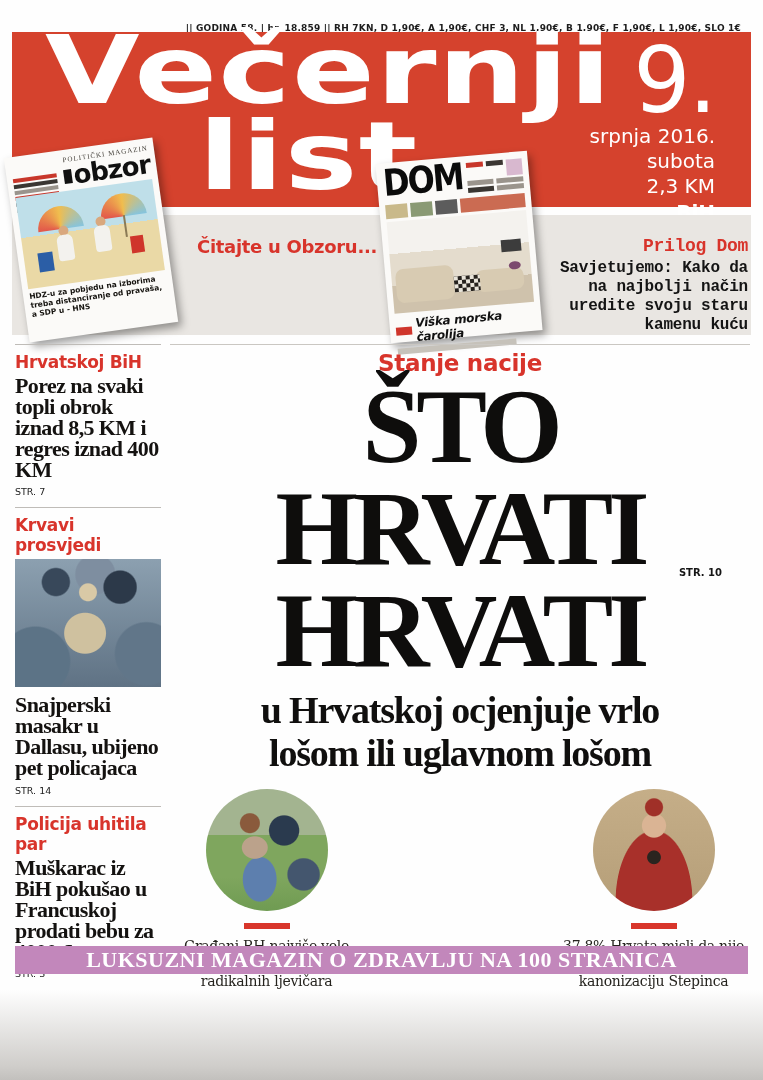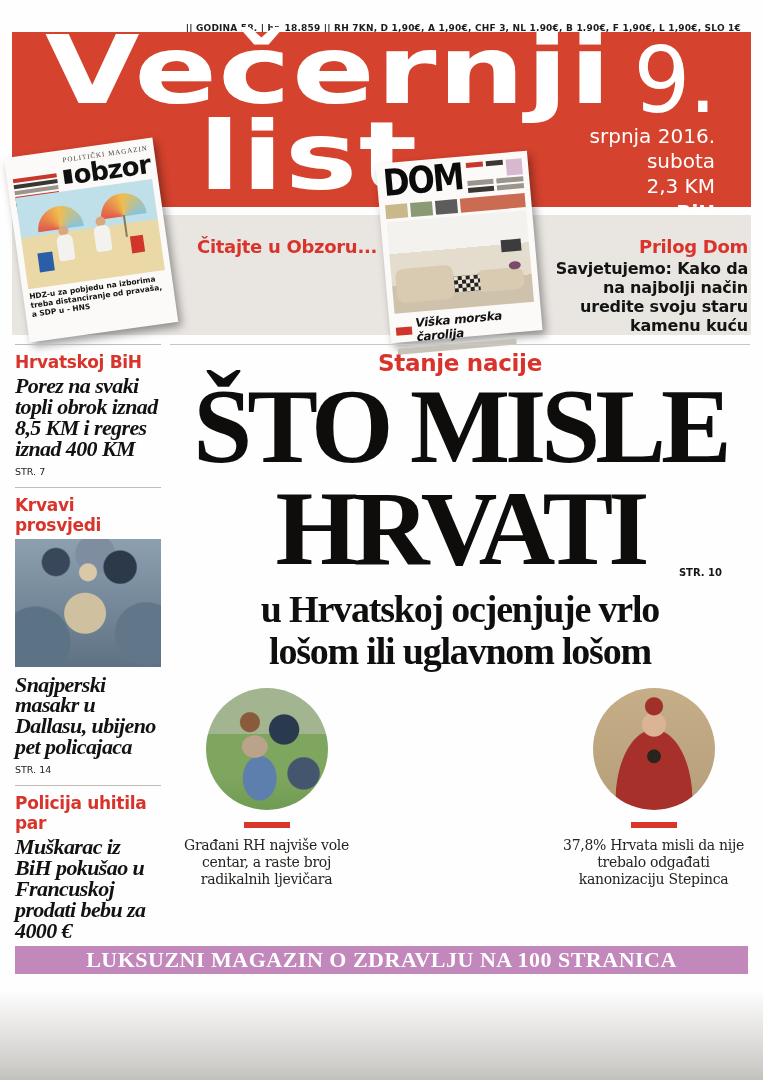--- a/index.html
+++ b/index.html
@@ -21,21 +21,21 @@
   .date-day { font-size:90px; line-height:0.95; font-weight:normal; letter-spacing:-2px; }
   .date-sub { font-size:20px; line-height:1.25; }
   .date-edition { font-size:20px; font-weight:bold; line-height:1.3; }
 
   
   .teaser-band { position:absolute; top:215px; left:12px; width:739px; height:120px; background:#e9e6e2; }
   .teaser { position:absolute; text-align:right; }
   .teaser-kicker { font-size:18px; font-weight:bold; color:#d8342b; letter-spacing:-0.3px; margin-bottom:3px; }
   .teaser-text { font-size:16px; font-weight:bold; color:#141414; line-height:1.18; letter-spacing:-0.2px; }
   .teaser-obzor { left:178px; top:236px; width:199px; }
-  .teaser-dom   { left:548px; top:236px; width:200px; }
+  .teaser-dom   { left:548px; top:236px; width:200px;font-family:Liberation Mono, monospace; }
 
   
   .cover { position:absolute; background:#fbfaf8; box-shadow:3px 5px 9px rgba(0,0,0,0.38); }
   .cover-obzor { left:16px; top:147px; width:150px; height:186px; transform:rotate(-8deg); padding:6px 6px 4px; }
   .oc-mag { font-family:"Liberation Serif", serif; font-size:7px; letter-spacing:1px; text-align:right; color:#44403a; }
   .oc-logo-row { display:flex; justify-content:flex-end; align-items:center; gap:2px; margin-top:1px; }
   .oc-logo-mark { width:8px; height:14px; background:#111; display:inline-block; }
   .oc-logo { font-size:26px; font-weight:bold; color:#101010; letter-spacing:-1px; line-height:0.9; }
   .oc-bits { position:absolute; left:6px; top:22px; width:44px; }
   .oc-bits div { height:4px; margin-bottom:2px; }
@@ -73,21 +73,21 @@
   .dc-caption-row { display:flex; align-items:center; gap:4px; margin-top:4px; }
   .dc-tag { width:16px; height:8px; background:#cf352b; flex:none; }
   .dc-caption { font-size:12px; font-weight:bold; color:#121212; letter-spacing:-0.3px; font-style:italic; }
   .dc-subline { margin-top:3px; height:6px; background:#c6c2ba; width:85%; }
 
   
   .sidebar { position:absolute; left:15px; top:344px; width:146px; }
   .story { padding-top:7px; }
   .story-kicker { font-size:17px; font-weight:bold; color:#d8342b; letter-spacing:-0.3px; margin-bottom:4px; }
   .story-headline { font-family:"Liberation Serif", serif; font-weight:bold; font-size:22px;
-                    line-height:0.95; letter-spacing:-0.6px; color:#141210;font-style:italic; }
+                    line-height:0.95; letter-spacing:-0.6px; color:#141210; }
   .story-ref { font-size:9.5px; font-weight:normal; color:#222; margin-top:6px; }
   .story + .story { border-top:1px solid #bfbcb8; margin-top:10px; }
   .story-photo { width:146px; height:128px; margin:2px 0 8px;
       background:
         radial-gradient(circle at 14% 80%, #5c7386 0 21%, rgba(0,0,0,0) 22%),
         radial-gradient(circle at 90% 74%, #617689 0 19%, rgba(0,0,0,0) 20%),
         radial-gradient(circle at 50% 26%, #d9c9a6 0 7%, rgba(0,0,0,0) 8%),
         radial-gradient(ellipse at 48% 58%, #cfc19f 0 19%, rgba(0,0,0,0) 20%),
         radial-gradient(circle at 72% 22%, #2c3949 0 11%, rgba(0,0,0,0) 12%),
         radial-gradient(circle at 28% 18%, #38485a 0 9%, rgba(0,0,0,0) 10%),
@@ -260,21 +260,21 @@
     </div>
     <div class="story">
       <div class="story-kicker">Policija uhitila par</div>
       <div class="story-headline">Muškarac iz BiH pokušao u Francuskoj prodati bebu za 4000 €</div>
       <div class="story-ref">STR. 3</div>
     </div>
   </aside>
 
   <main class="lead">
     <div class="lead-kicker">Stanje nacije</div>
-    <div class="lead-headline">ŠTO MISLE</div>
+    <div class="lead-headline">ŠTO HRVATI</div>
     <div class="lead-headline">HRVATI</div>
     <div class="lead-ref">STR. 10</div>
     <div class="deck">
       <div>u Hrvatskoj ocjenjuje vrlo</div>
       <div>lošom ili uglavnom lošom</div>
     </div>
     <div class="stats">
       <div class="stat">
         <div class="stat-photo p1"></div>
         <div class="stat-bar"></div>

